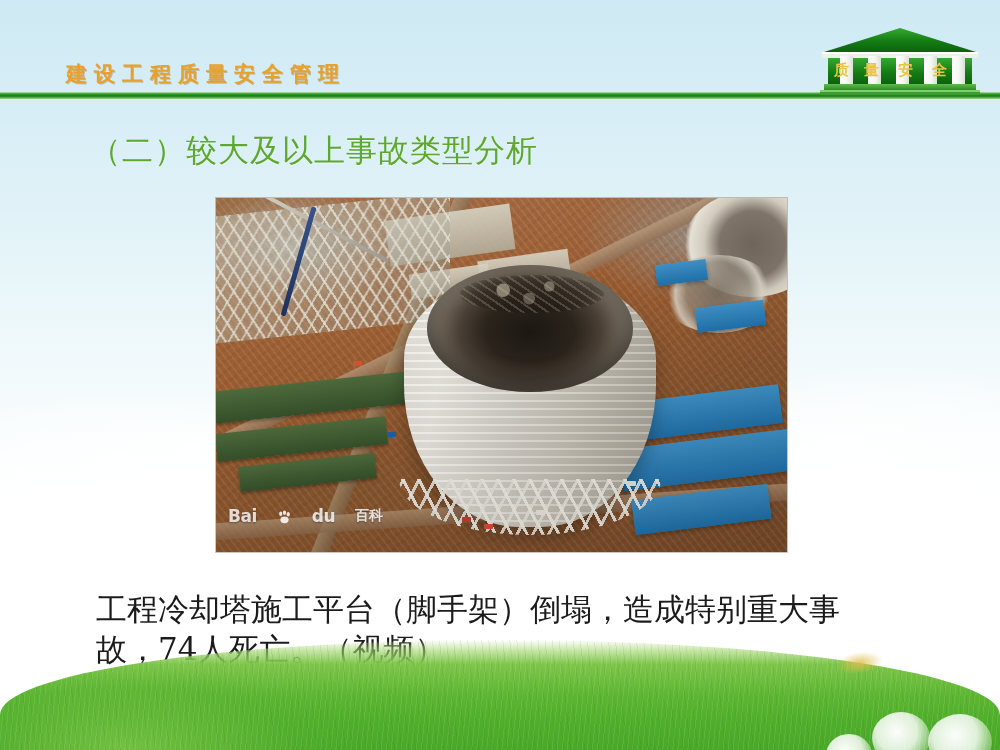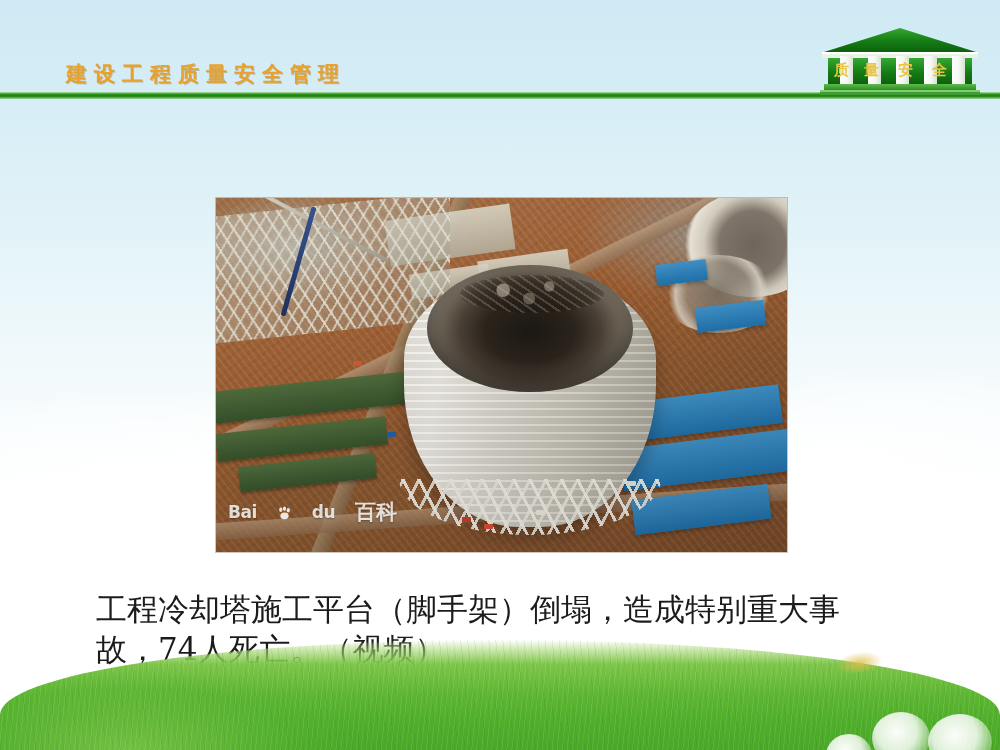--- a/index.html
+++ b/index.html
@@ -310,21 +310,21 @@
   .watermark {
     position:absolute; left:12px; bottom:26px;
     display:flex; align-items:center; gap:20px;
     font-family:"DejaVu Sans", sans-serif;
     font-size:17px; font-weight:bold;
     color:rgba(255,255,255,0.82);
     text-shadow:0 1px 2px rgba(0,0,0,0.35);
     letter-spacing:-0.5px;
   }
   .wm-paw { width:15px; height:15px; position:relative; display:inline-block; }
-  .wm-cn { font-size:21px; letter-spacing:0; }
+  .wm-cn { font-size:14px; letter-spacing:0; }
 
   
   .body-text {
     position:absolute; left:96px; top:589px;
     width:830px;
     font-family:"DejaVu Serif", serif;
     font-size:31px;
     line-height:40px;
     color:#1b1b1b;
     letter-spacing:0px;
@@ -382,20 +382,21 @@
       <rect x="8" y="64" width="160" height="5" fill="#3f9b33"></rect>
       <rect x="8" y="64" width="160" height="2" fill="#7fcf6d"></rect>
 
       <text x="22" y="49" font-family="DejaVu Sans, sans-serif" font-size="15" font-weight="bold" fill="#e8c547">质</text>
       <text x="52" y="49" font-family="DejaVu Sans, sans-serif" font-size="15" font-weight="bold" fill="#e8c547">量</text>
       <text x="86" y="49" font-family="DejaVu Sans, sans-serif" font-size="15" font-weight="bold" fill="#e8c547">安</text>
       <text x="120" y="49" font-family="DejaVu Sans, sans-serif" font-size="15" font-weight="bold" fill="#e8c547">全</text>
     </svg>
   </div>
 
+  <div class="slide-title">（二）较大及以上事故类型分析</div>
 
   <div class="photo">
     <div class="scene">
       <div class="ground"></div>
       <div class="dirt-tex"></div>
 
       <div class="road-a"></div>
       <div class="road-b"></div>
       <div class="road-c"></div>
 

